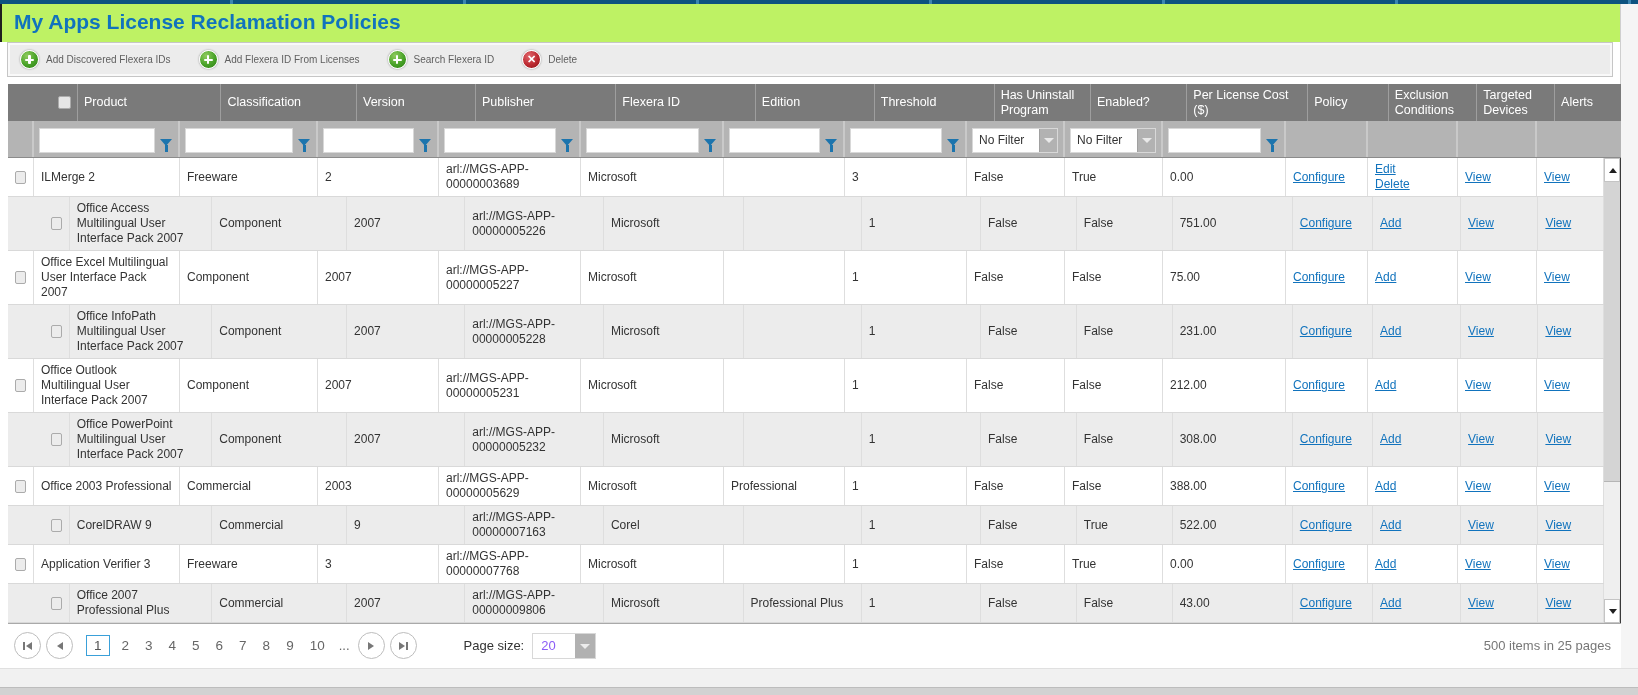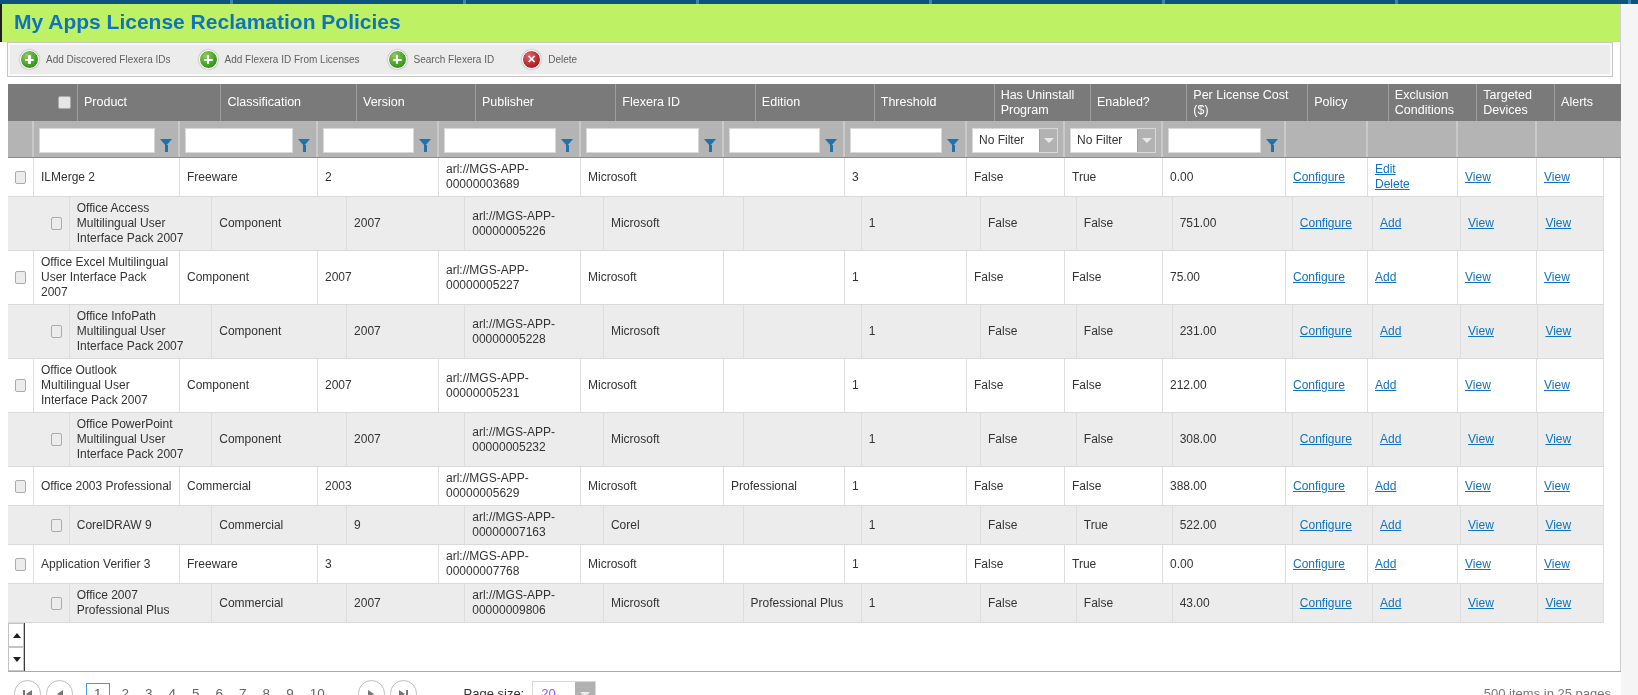--- a/index.html
+++ b/index.html
@@ -47,21 +47,21 @@
   .funnel { width:14px; height:16px; position:relative; margin-left:4px; flex:0 0 14px; cursor:pointer; }
   .funnel::before { content:""; position:absolute; top:2px; left:1px; border-left:6px solid transparent;
     border-right:6px solid transparent; border-top:7px solid #1c74ad; }
   .funnel::after { content:""; position:absolute; top:8px; left:5.5px; width:3px; height:7px; background:#1c74ad; }
   .nf { display:flex; height:25px; background:#fff; border:1px solid #d8d8d8; width:89px; }
   .nf-text { flex:1; font-size:12px; color:#333; line-height:23px; padding-left:6px; }
   .nf-btn { width:18px; background:#b2b2b2; border-left:1px solid #a0a0a0; position:relative; cursor:pointer; }
   .nf-btn::before { content:""; position:absolute; left:4px; top:9px; border-left:5px solid transparent;
     border-right:5px solid transparent; border-top:5px solid #e9e9e9; }
 
-  .body-wrap { display:flex; width:1613px;flex-direction:column; }
+  .body-wrap { display:flex; width:1613px; }
   .rows { width:1596px; }
   .row { display:flex; min-height:39px; border-bottom:1px solid #d9d9d9; background:#fff; }
   .row.alt { background:#ececec;padding-left:36px; }
   .cell { display:flex; align-items:center; padding:4px 7px; line-height:15px;
     border-right:1px solid #dedede; word-wrap:break-word; min-width:0; }
   .cell > div { width:100%; }
   .cell a { color:#1173bd; text-decoration:underline; cursor:pointer; }
   .cbx { width:13px; height:13px; border:1px solid #ababab; background:#ececec; border-radius:2px; cursor:pointer; }
 
   .vscroll { width:17px; border-right:1px solid #3a3a3a; background:#efefef; display:flex; flex-direction:column; }

